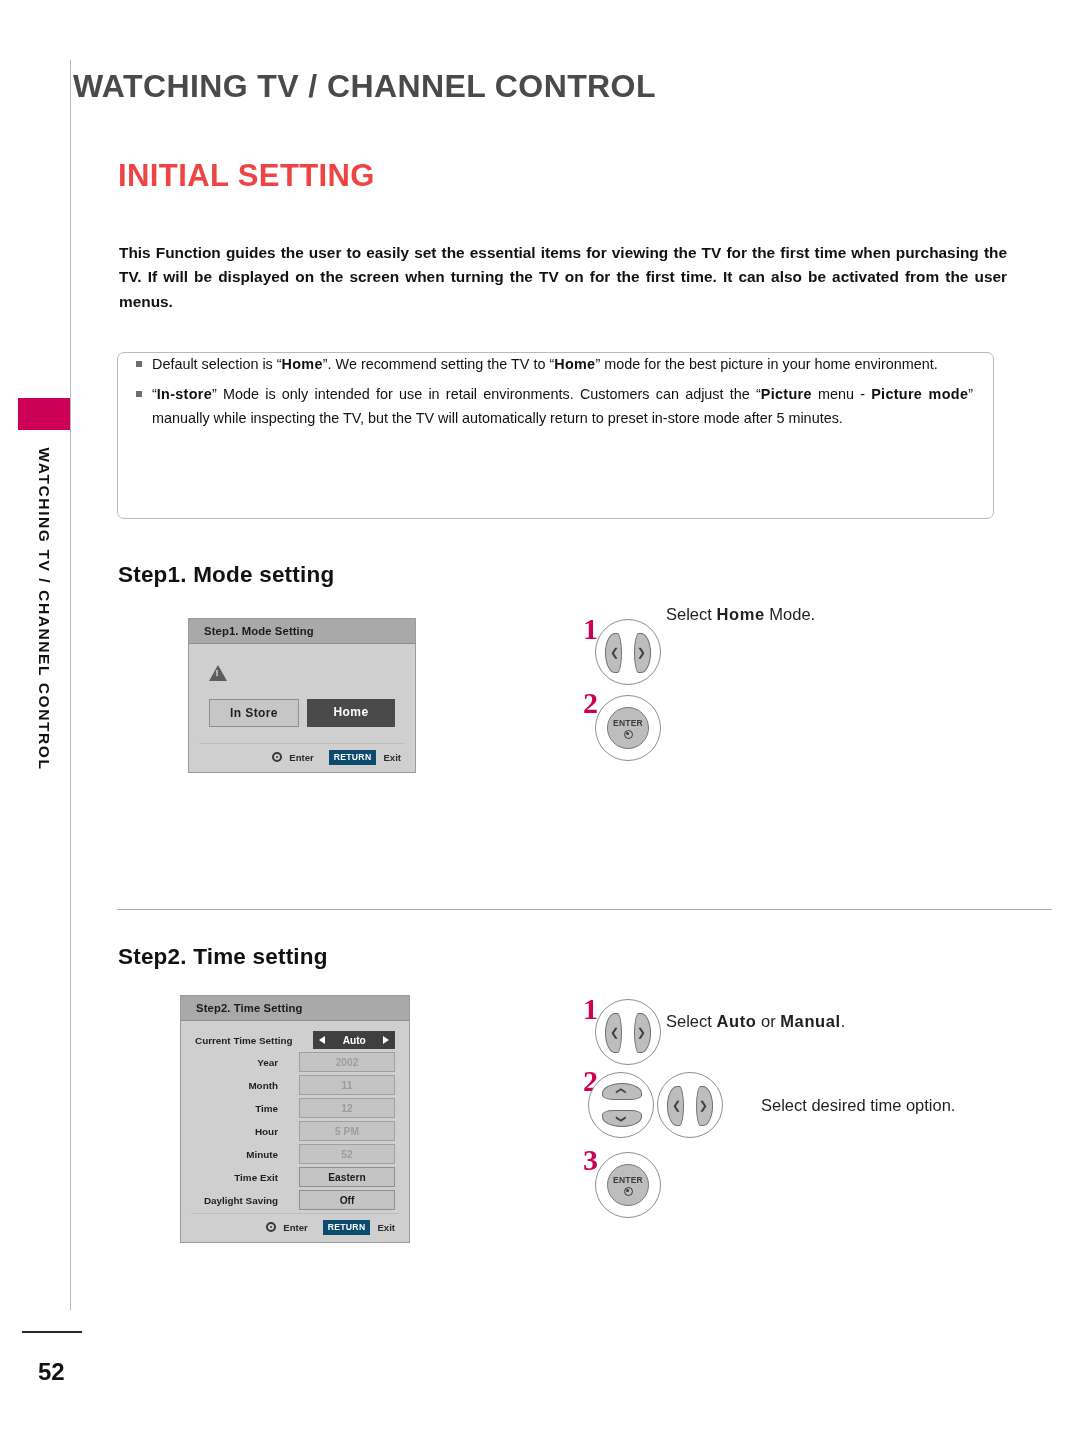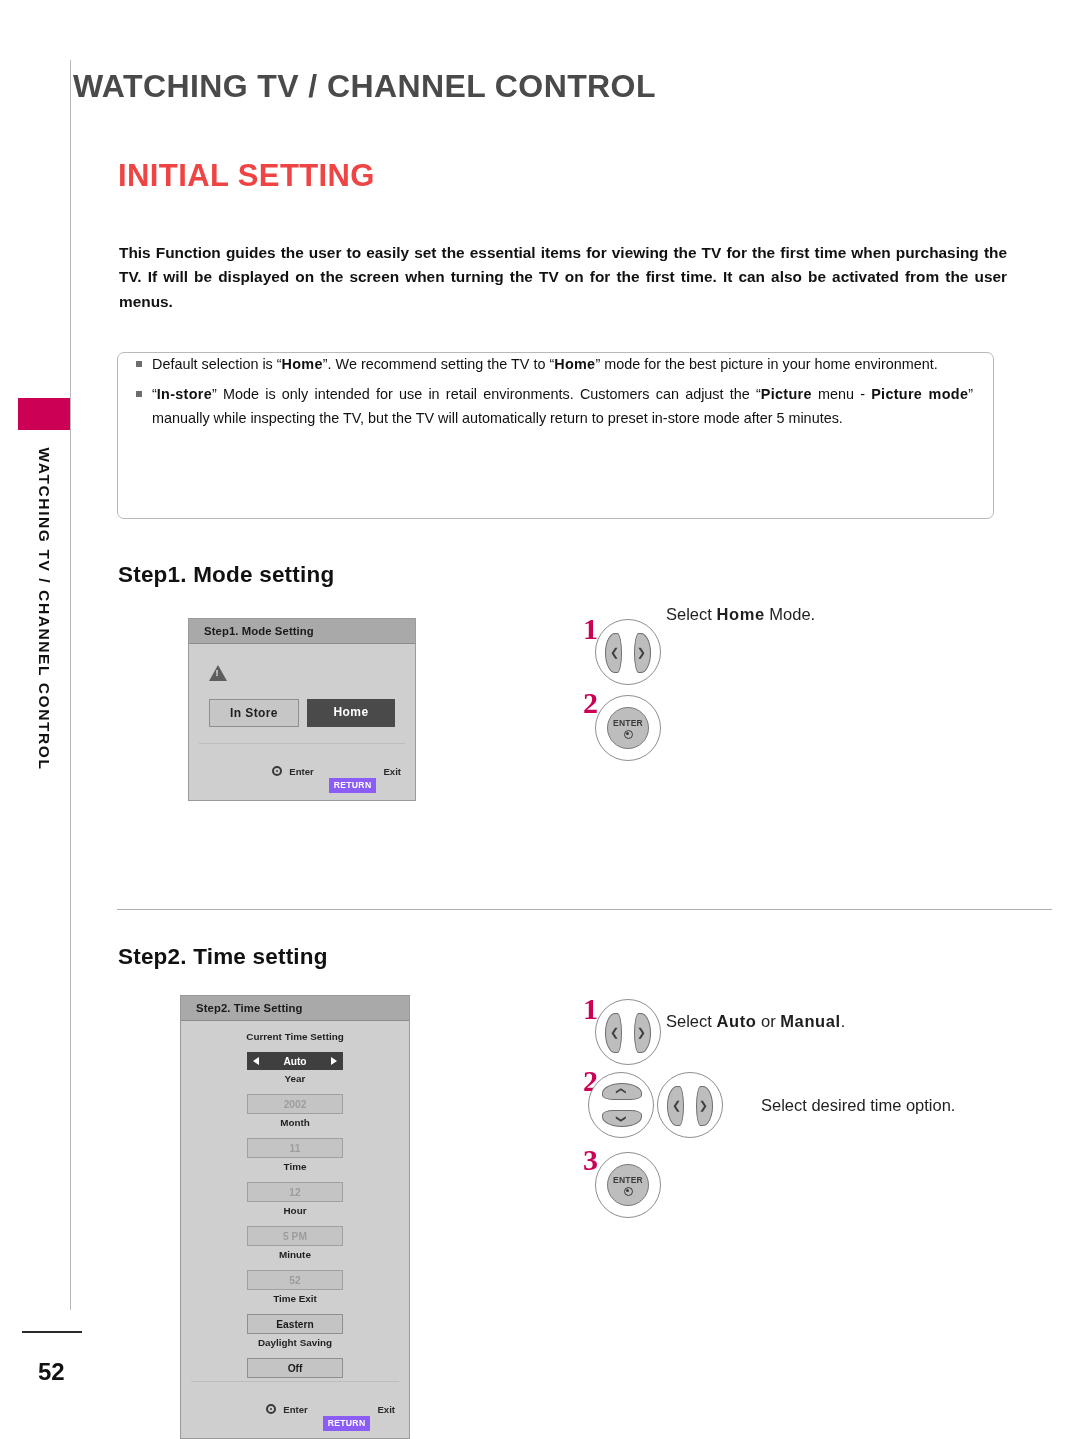--- a/index.html
+++ b/index.html
@@ -162,28 +162,27 @@
   }
   .enter-dot::after {
     content: "";
     position: absolute;
     left: 2px; top: 2px;
     width: 2px; height: 2px;
     border-radius: 50%;
     background: #3a3a3a;
   }
   .return-badge {
-    background: #8b5cf6;
+    background: #0c4a6e;
     color: #ffffff;
     font-size: 8.6px;
     font-weight: bold;
     padding: 2px 5px 2.5px 5px;
     letter-spacing: 0.3px;
     margin-left: 8px;
-    margin-top: 28px;
   }
 
   
   #osd-step1 { left: 188px; top: 618px; width: 228px; }
   .warn-row {
     display: flex;
     align-items: flex-start;
     gap: 9px;
     padding: 8px 2px 0 6px;
   }
@@ -233,23 +232,22 @@
     background: #4a4a4a;
     color: #ffffff;
   }
 
   
   #osd-step2 { left: 180px; top: 995px; width: 230px; }
   .trow {
     display: flex;
     align-items: center;
     justify-content: flex-end;
-    gap: 10px;
+    gap: 21px;
     margin-bottom: 3px;
-    flex-direction: column;
   }
   .trow-label {
     font-size: 9.9px;
     font-weight: bold;
     color: #1f1f1f;
     text-align: right;
     white-space: nowrap;
   }
   .tval {
     width: 96px;

